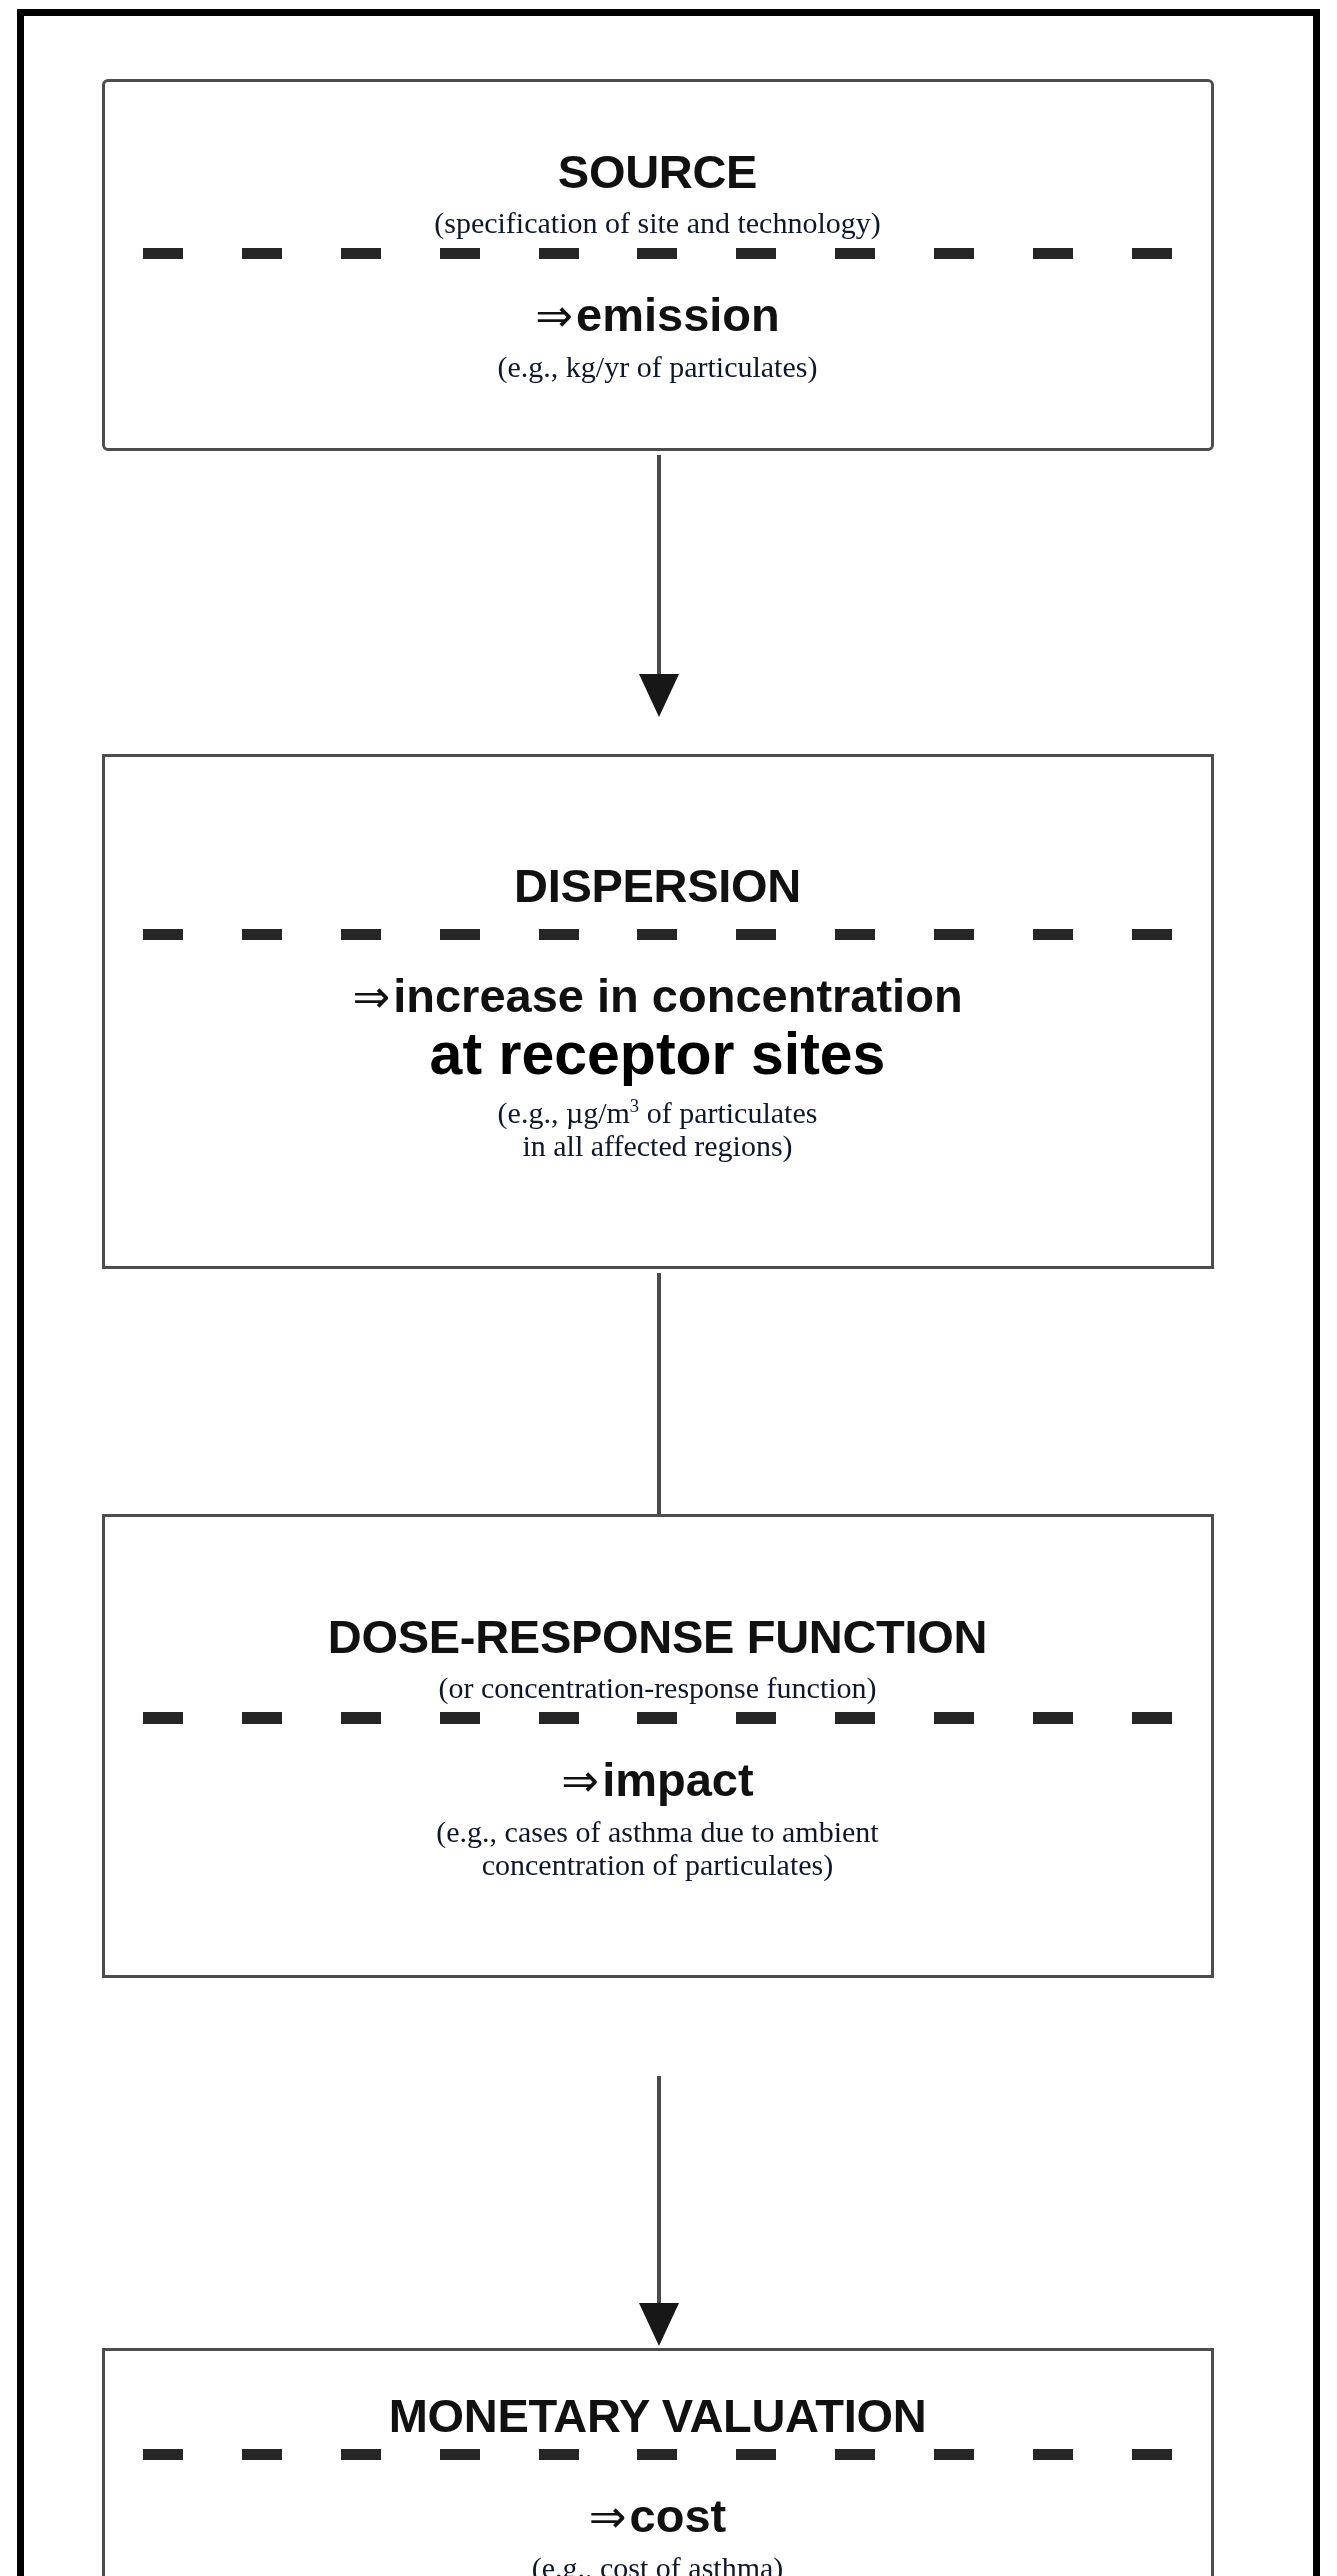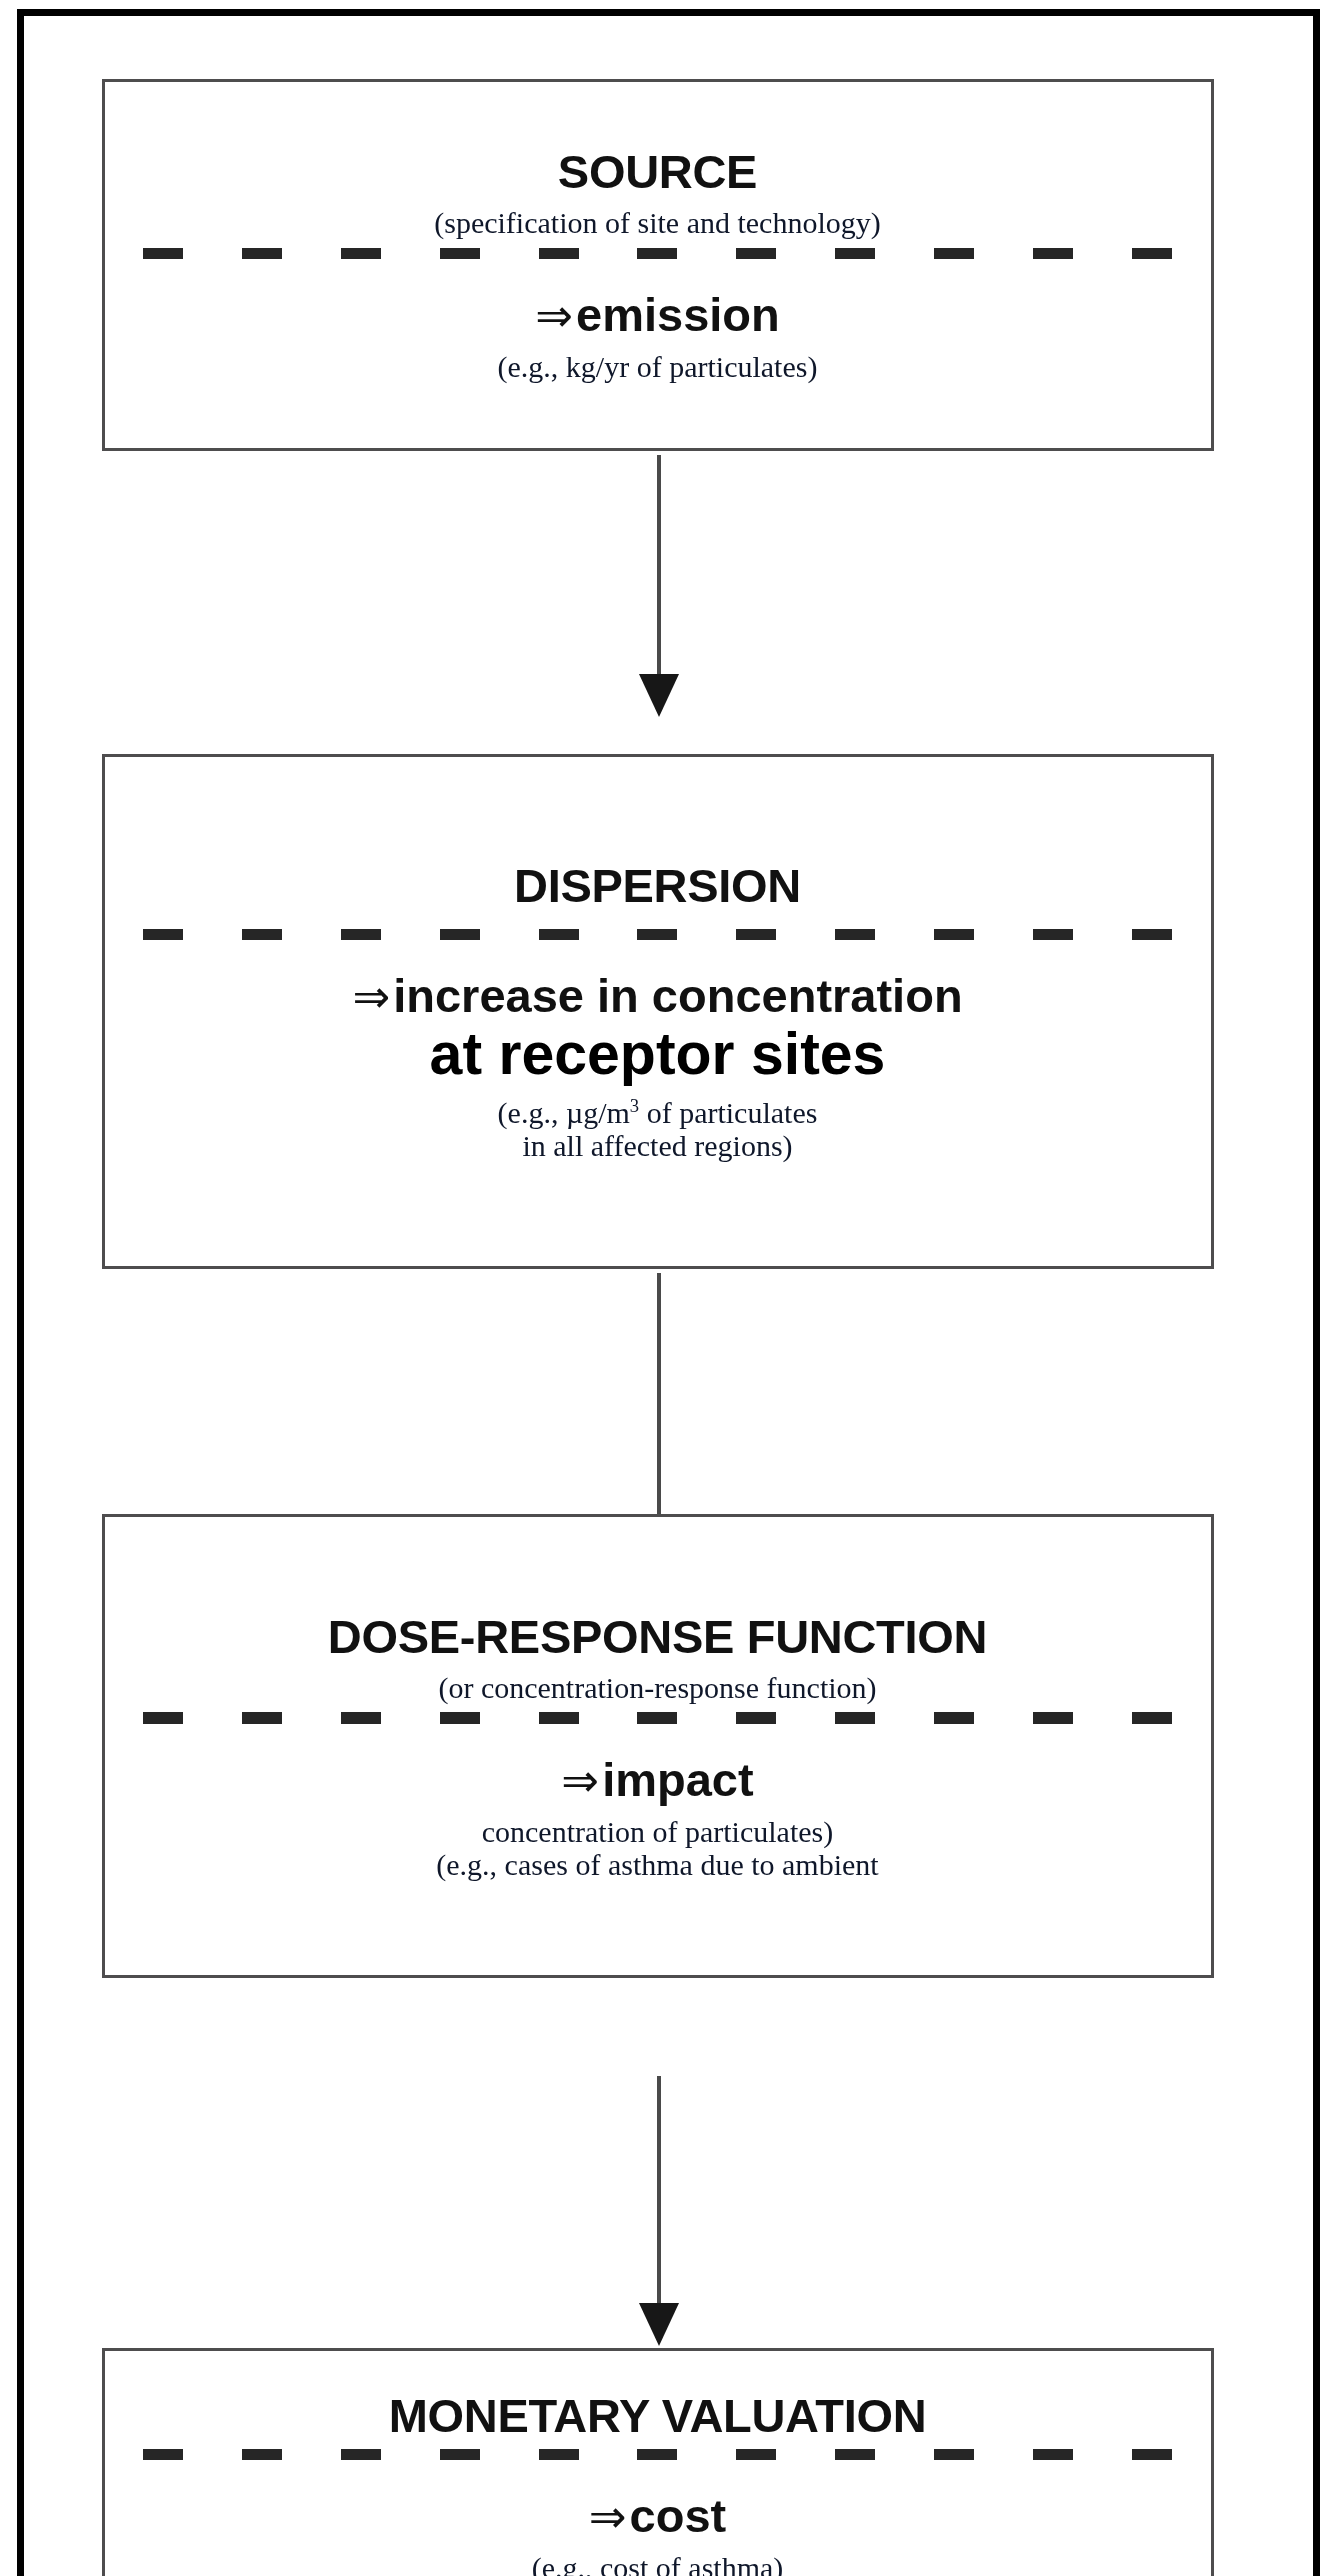--- a/index.html
+++ b/index.html
@@ -133,21 +133,21 @@
     justify-content: center;
     padding: 0 17.5px;
   }
   .gap-s { height: 9.3px; }
 </style>
 </head>
 <body>
 
 <div id="figure-frame">
 
-  <div class="flow-box" id="box-source" style="left:78px; top:63px; width:1112px; height:372px;">
+  <div class="flow-box" id="box-source" style="left:78px; top:63px; width:1112px; height:372px;border-radius:6px;">
     <div class="box-inner">
       <div class="box-title">SOURCE</div>
       <div class="gap-s"></div>
       <div class="box-sub">(specification of site and technology)</div>
       <div class="dashed-sep">
         <span></span>
           <span></span>
           <span></span>
           <span></span>
           <span></span>
@@ -220,22 +220,22 @@
         <span></span>
           <span></span>
           <span></span>
           <span></span>
           <span></span>
       </div>
       <div class="box-result">
         <span class="arrow-glyph">⇒</span><span>impact</span>
       </div>
       <div class="gap-s"></div>
+      <div class="box-sub">(e.g., cases of asthma due to ambient</div>
       <div class="box-sub">concentration of particulates)</div>
-      <div class="box-sub">(e.g., cases of asthma due to ambient</div>
     </div>
   </div>
 
   <div class="connector" id="connector-3" style="left:604px; top:2060px; height:273px;">
     <div class="shaft" style="height:227px;"></div>
     <div class="head" style="top:227px;"></div>
   </div>
 
   <div class="flow-box" id="box-monetary-valuation" style="left:78px; top:2332px; width:1112px; height:278px;">
     <div class="box-inner">

